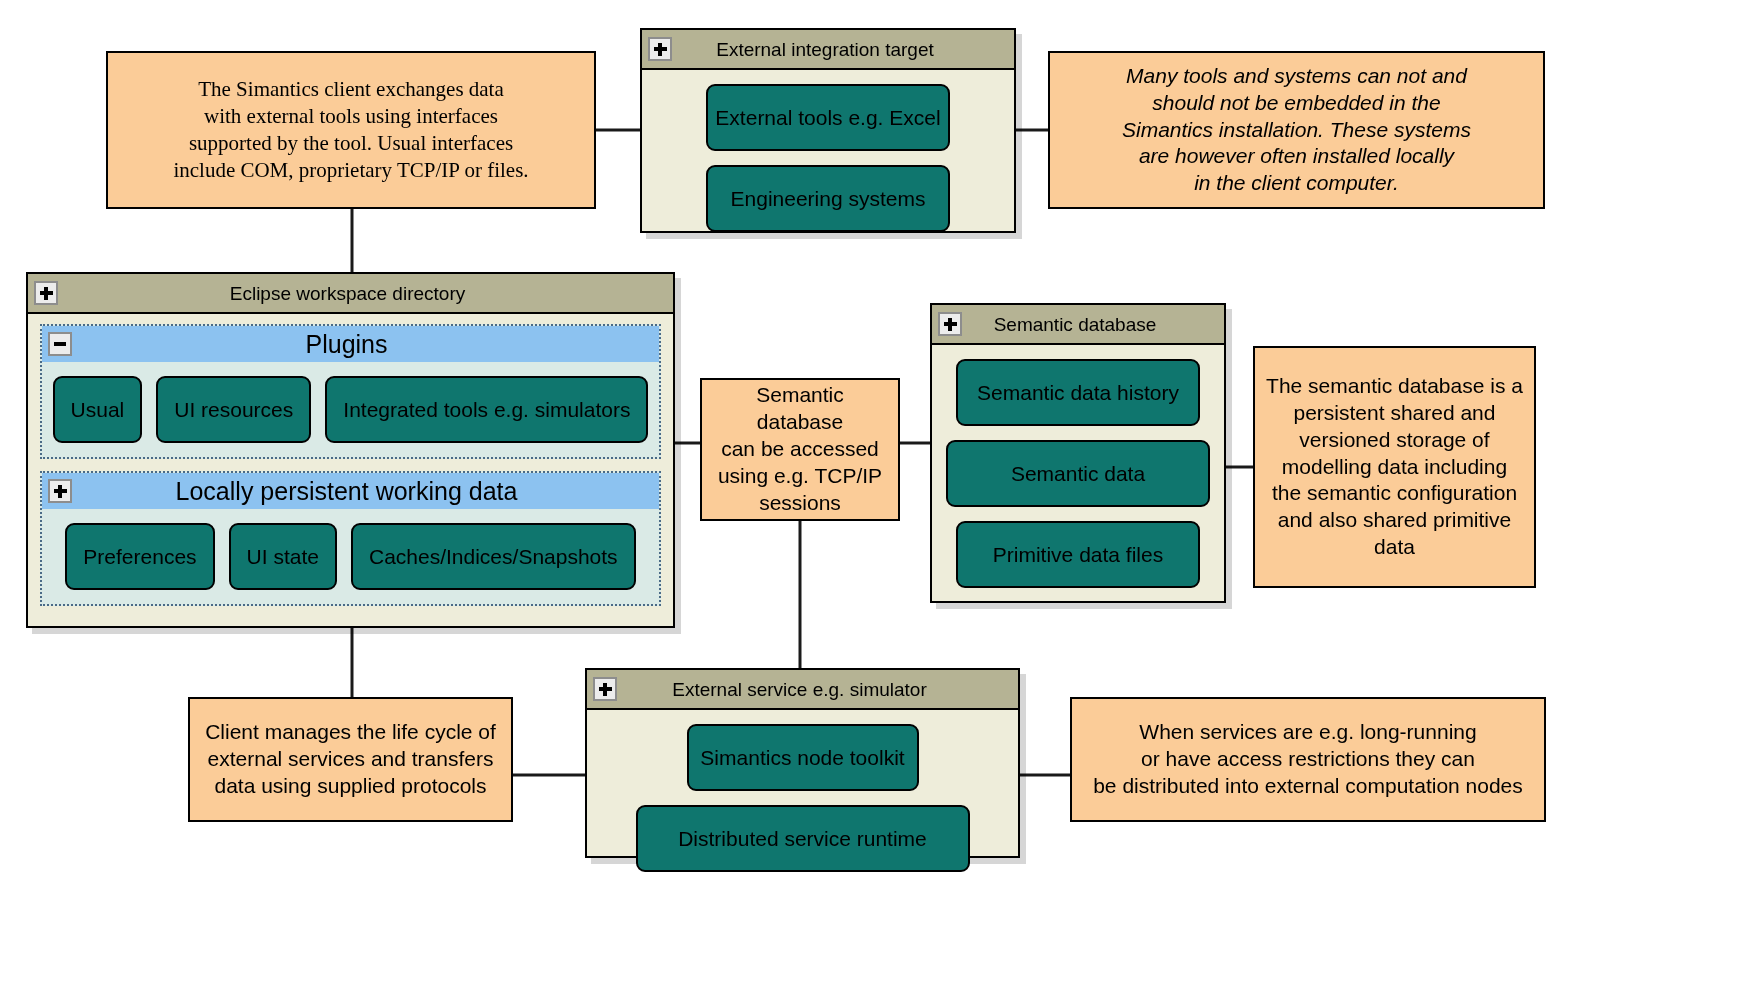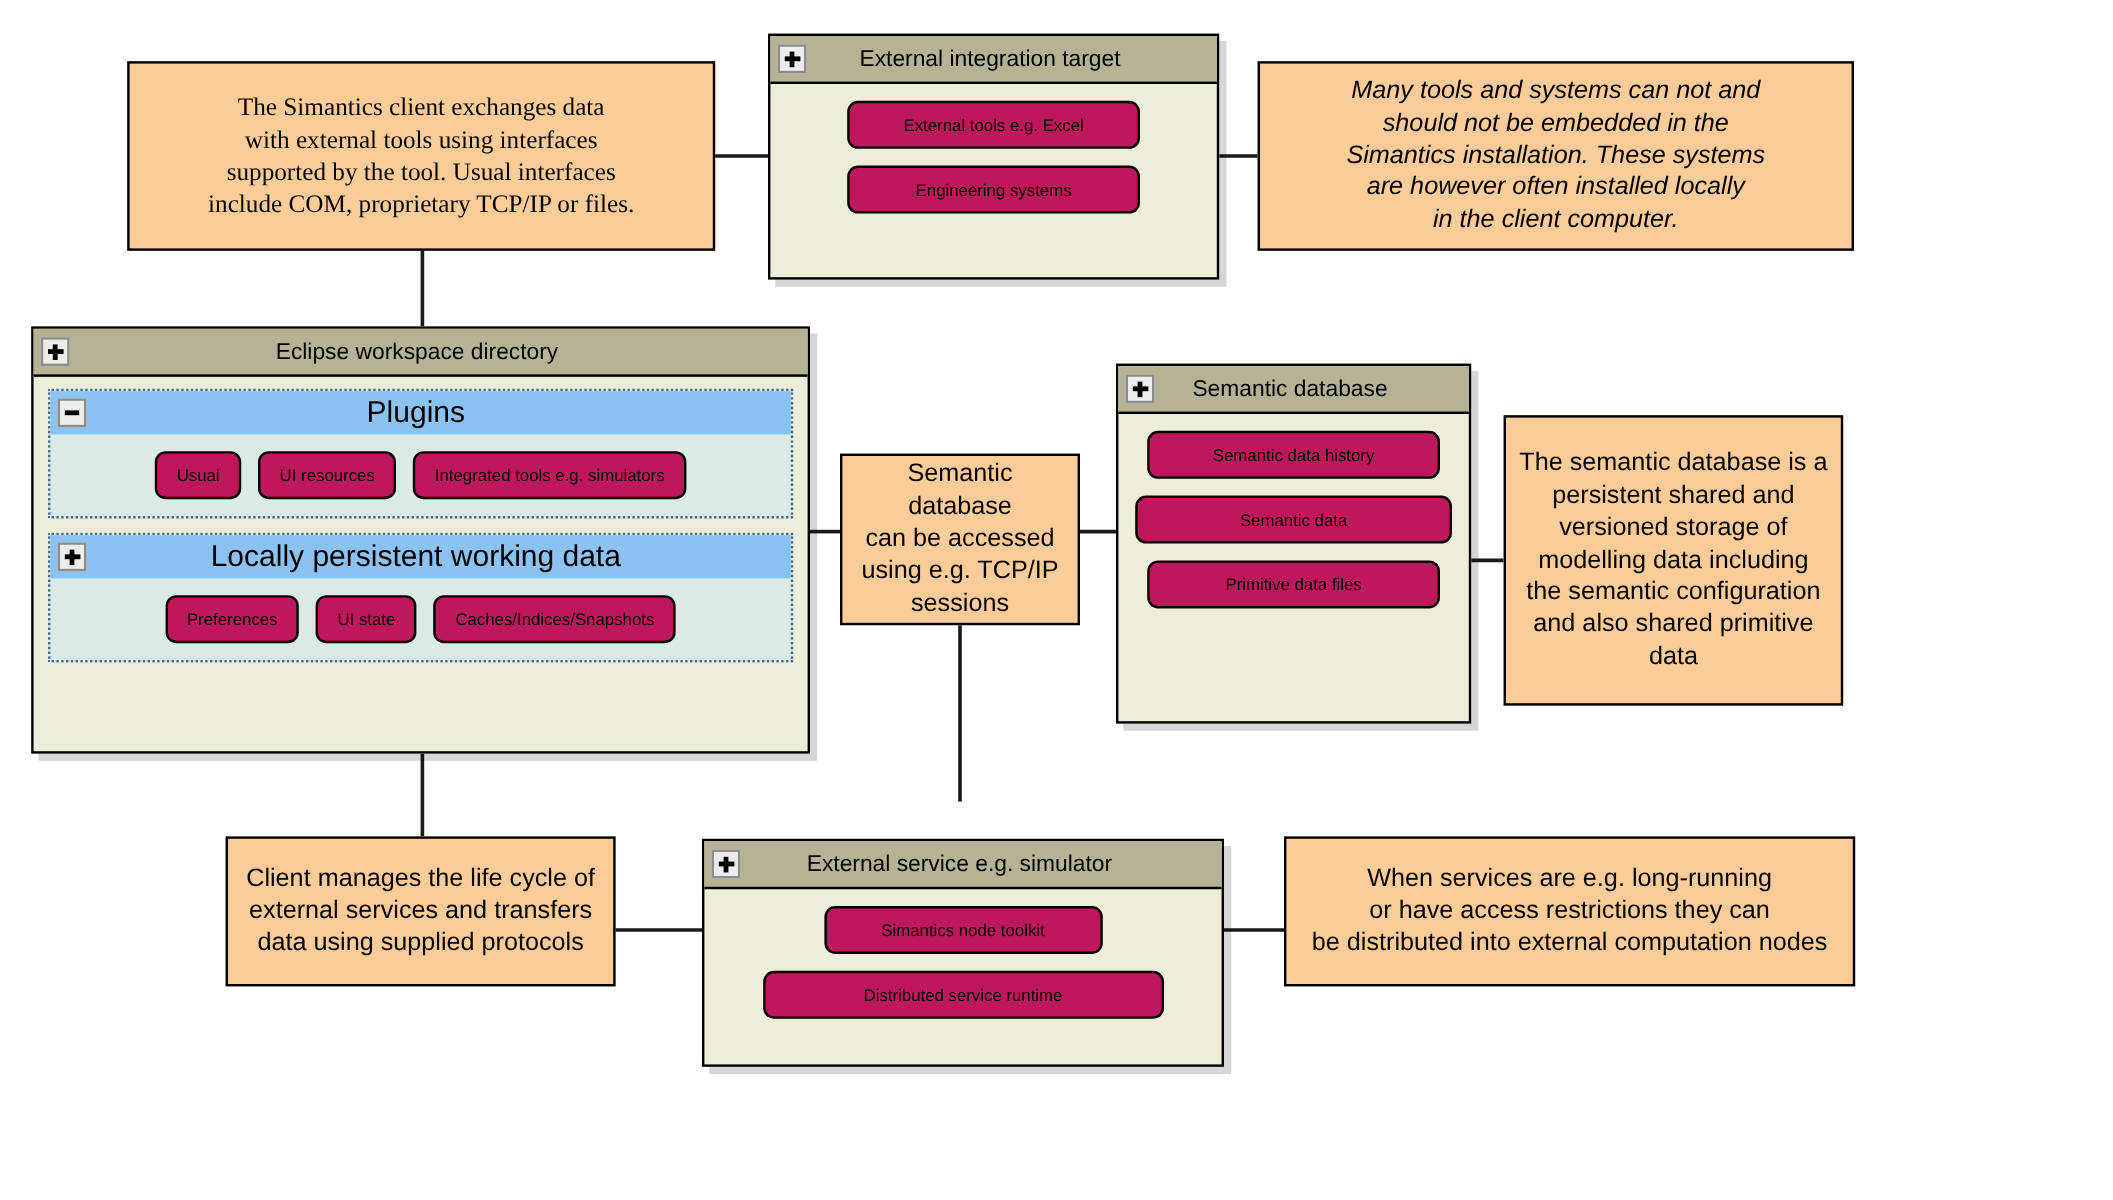--- a/index.html
+++ b/index.html
@@ -108,26 +108,26 @@
     width: 13px;
     height: 13px;
     background:
       linear-gradient(#000,#000) center/13px 4px no-repeat,
       linear-gradient(#000,#000) center/4px 13px no-repeat;
   }
 
   
   .leaf {
     box-sizing: border-box;
-    background: #be185d;
+    background: #0f766e;
     border: 2px solid #000000;
     border-radius: 9px;
-    font-size: 14px;
-    line-height: 1;
-    padding: 11px 16px;
+    font-size: 21px;
+    line-height: 1;
+    padding: 21px 16px;
     text-align: center;
     white-space: nowrap;
     display: inline-flex;
     align-items: center;
     justify-content: center;
   }
 
   
   #eclipse-panel .panel-body {
     padding: 10px 12px 14px 12px;
@@ -270,21 +270,21 @@
 versioned storage of
 modelling data including
 the semantic configuration
 and also shared primitive
 data</div>
 
   <div class="note" style="left:188px; top:697px; width:325px; height:125px;">Client manages the life cycle of
 external services and transfers
 data using supplied protocols</div>
 
-  <div class="panel" id="external-service-panel" style="left:585px; top:668px; width:435px; height:190px;margin-top:31px;">
+  <div class="panel" id="external-service-panel" style="left:585px; top:668px; width:435px; height:190px;">
     <div class="panel-title">
       <span class="expander plus"></span>
       <span class="title-text">External service e.g. simulator</span>
     </div>
     <div class="panel-body">
       <div class="leaf" style="width:232px;">Simantics node toolkit</div>
       <div class="leaf" style="width:334px;">Distributed service runtime</div>
     </div>
   </div>
 

